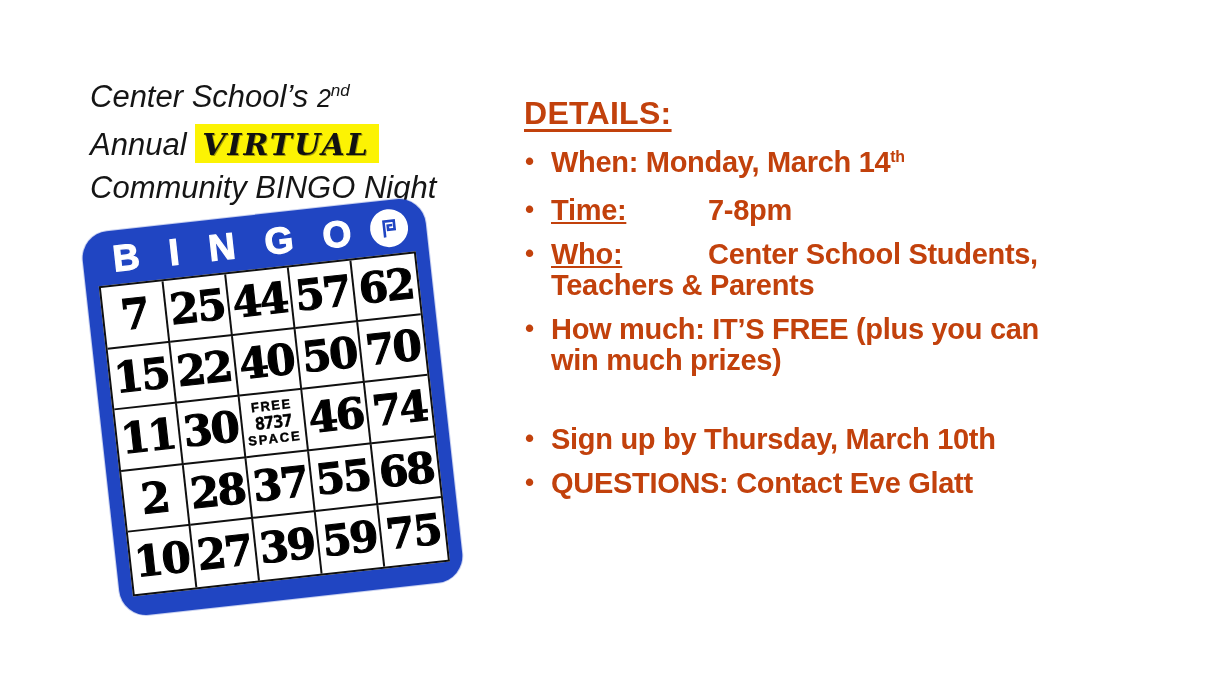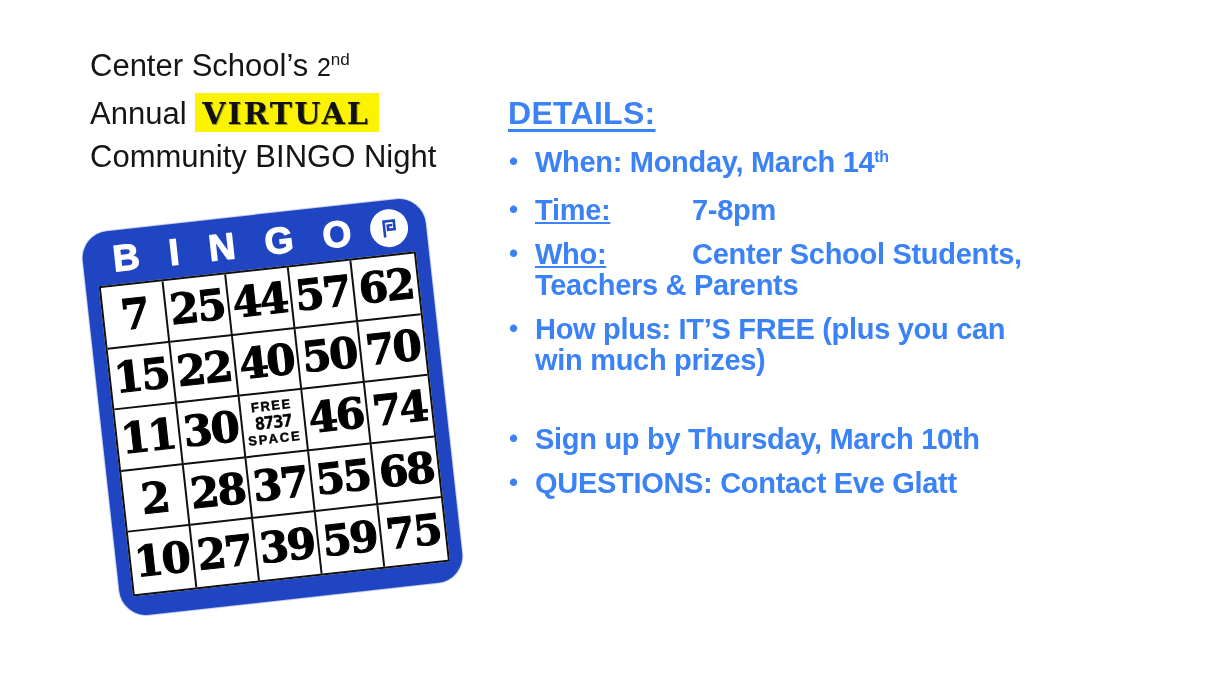--- a/index.html
+++ b/index.html
@@ -3,38 +3,39 @@
 <meta charset="utf-8">
 <style>
   html,body { margin:0; padding:0; background:#ffffff; }
   .slide {
     position:relative; width:1217px; height:682px; background:#ffffff;
     font-family:"Liberation Sans", sans-serif; overflow:hidden; color:#000;
   }
 
   
   .title-block {
-    position:absolute; left:90px; top:44px;
+    position:absolute; left:90px; top:75px;
     font-size:31px; line-height:43px; color:#151515; font-weight:400;
     white-space:nowrap;
+    font-style:italic;
   }
   .title-num { font-size:25px; }
   .sup { font-size:0.55em; position:relative; top:-0.62em; }
   .hl-virtual {
     background:#fcf303;
     font-family:"DejaVu Serif", serif; font-weight:bold;
     font-size:30px; letter-spacing:2px; color:#111;
     padding:3px 9px 1px 7px;
     text-shadow:1px 1px 0 rgba(0,0,0,0.35);
   }
 
   
   .details {
-    position:absolute; left:508px; top:95px; width:672px;
-    font-weight:bold; color:#3b82f6; letter-spacing:-0.3px;
+    position:absolute; left:524px; top:95px; width:672px;
+    font-weight:bold; color:#c2410c; letter-spacing:-0.3px;
   }
   .details-heading {
     font-size:32px; line-height:37px; margin:0 0 15px 0;
     text-decoration:underline; text-decoration-thickness:3px; text-underline-offset:5px;
     letter-spacing:0.3px;
   }
   .details-list { list-style:none; margin:0; padding:0; }
   .details-list li {
     position:relative; padding-left:27px;
     font-size:29px; line-height:31px; margin:0 0 13px 0;
@@ -119,21 +120,21 @@
 
       <li>
         <span class="bullet">•</span>
         <span class="tab-label">Who:</span><span>Center School Students,</span>
         <br>
         <span>Teachers &amp; Parents</span>
       </li>
 
       <li>
         <span class="bullet">•</span>
-        <span>How plus: IT’S FREE (</span><span class="it">plus you can</span>
+        <span>How much: IT’S FREE (</span><span class="it">plus you can</span>
         <br>
         <span class="it">win much prizes</span><span>)</span>
       </li>
 
       <li class="gap-before">
         <span class="bullet">•</span>
         <span>Sign up by Thursday, March 10th</span>
       </li>
 
       <li>

